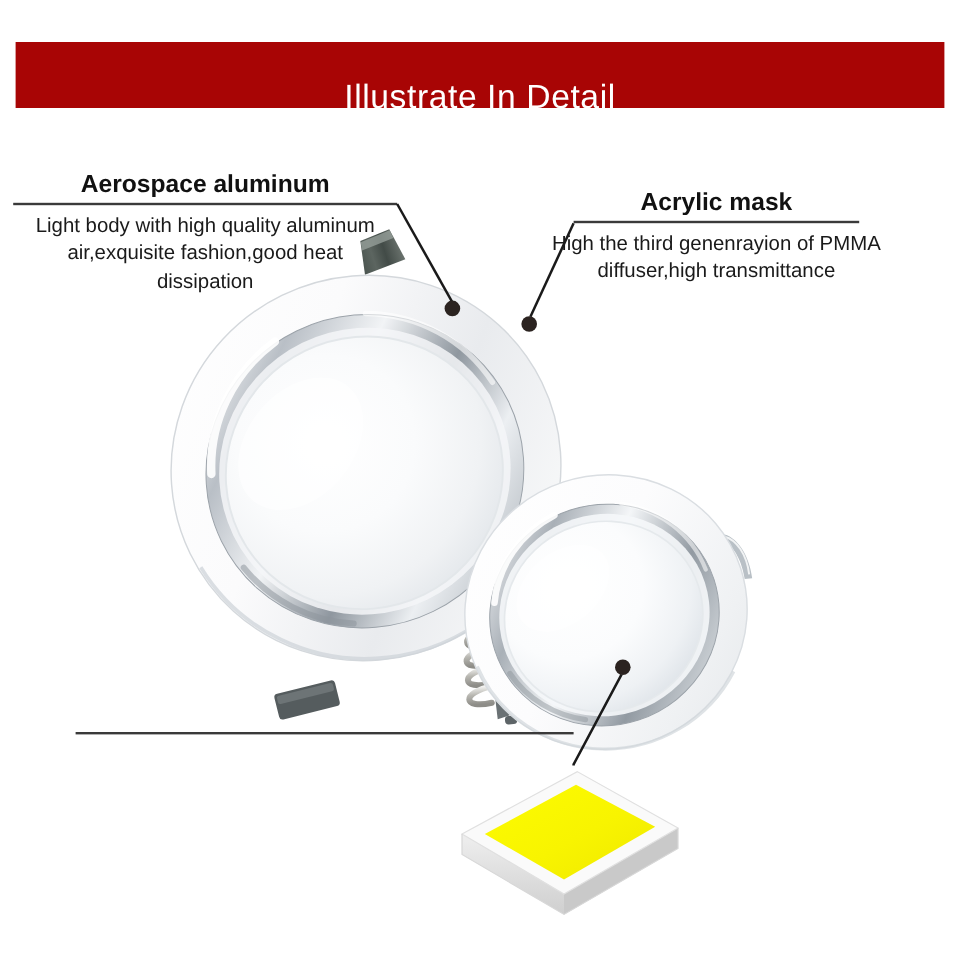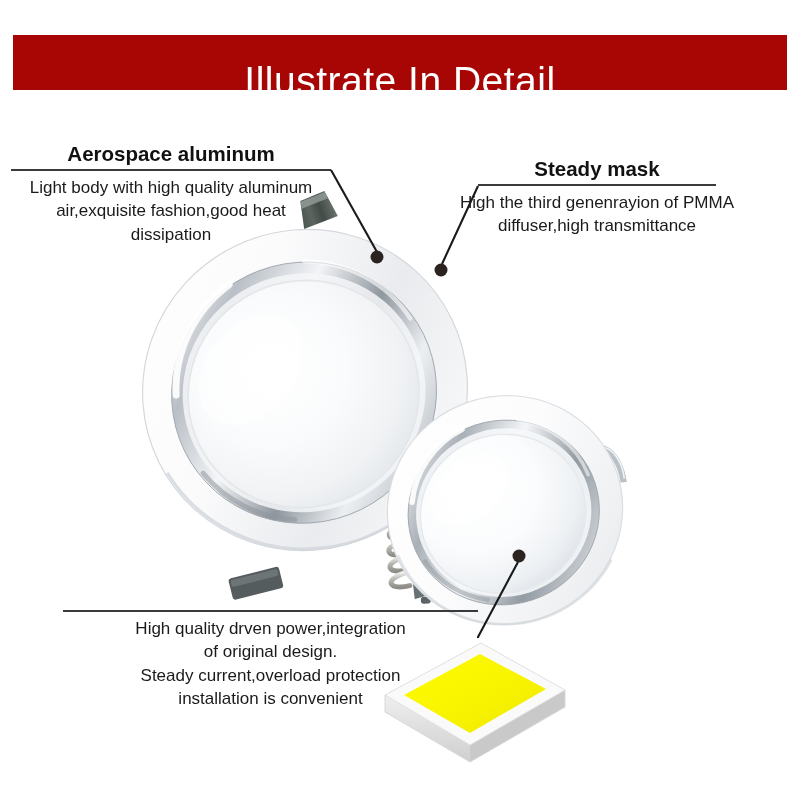--- a/index.html
+++ b/index.html
@@ -26,21 +26,21 @@
     top: 35px;
     width: 774px;
     height: 55px;
     background: #a80505;
     display: flex;
     align-items: center;
     justify-content: center;
   }
   .banner-title {
     color: #ffffff;
-    font-size: 39px;
+    font-size: 28px;
     font-weight: 400;
     letter-spacing: 0.5px;
     line-height: 1;
     white-space: nowrap;
     font-family: "Liberation Sans", sans-serif;
     margin-top: 36px;
   }
 
   
   .callout {
@@ -293,27 +293,23 @@
 
   <div class="callout" id="callout-aero">
     <div class="callout-title">Aerospace aluminum</div>
     <div class="callout-rule"></div>
     <div class="callout-body">Light body with high quality aluminum
 air,exquisite fashion,good heat
 dissipation</div>
   </div>
 
   <div class="callout" id="callout-acrylic">
-    <div class="callout-title">Steady mask</div>
+    <div class="callout-title">Acrylic mask</div>
     <div class="callout-rule"></div>
     <div class="callout-body">High the third genenrayion of PMMA
 diffuser,high transmittance</div>
   </div>
 
   <div class="callout" id="callout-ic">
     <div class="callout-rule"></div>
-    <div class="callout-body">High quality drven power,integration
-of original design.
-Steady current,overload protection
-installation is convenient</div>
   </div>
 
 </div>
 
 </body></html>

